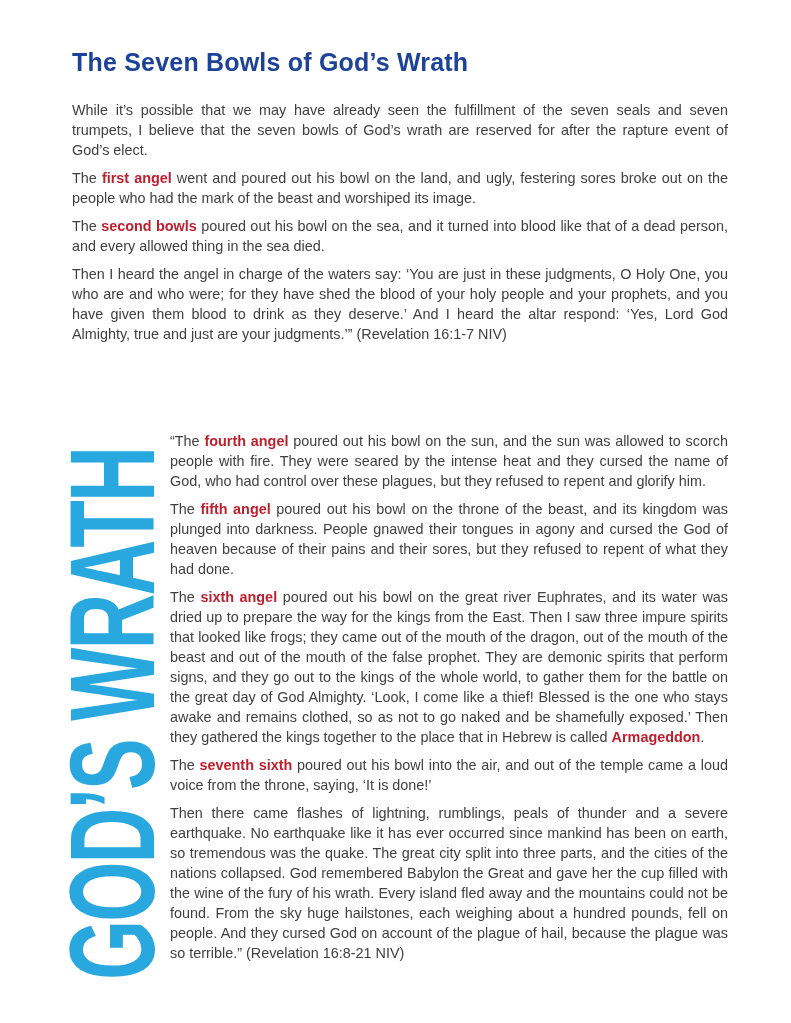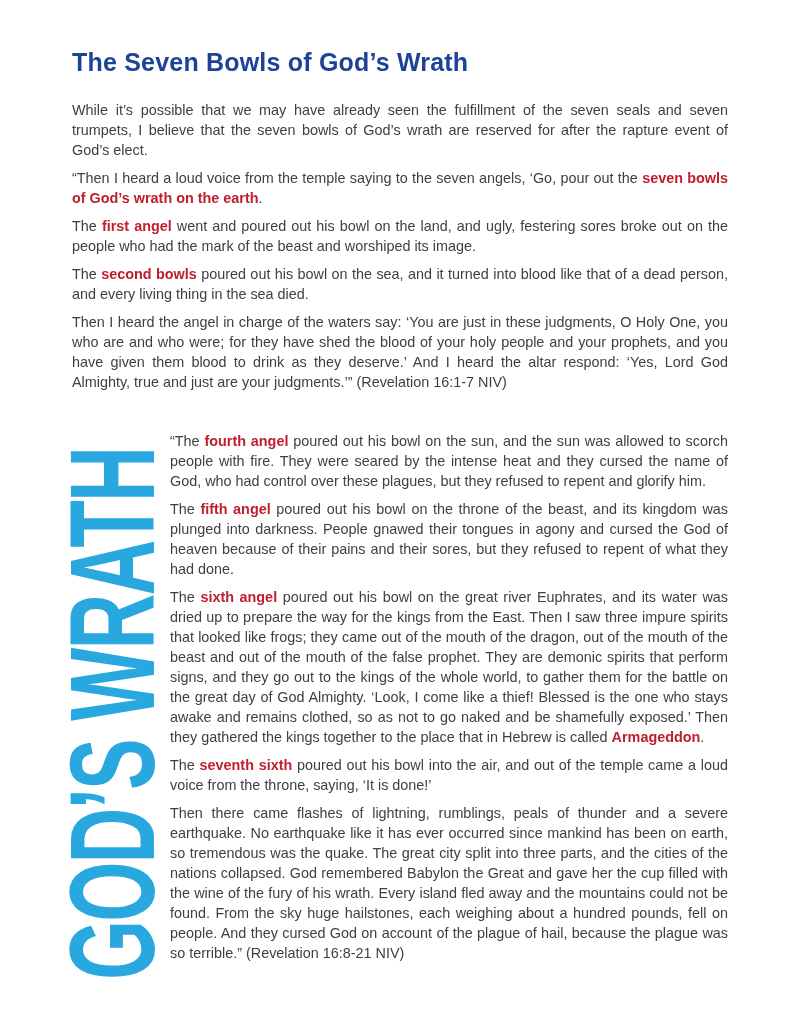--- a/index.html
+++ b/index.html
@@ -80,23 +80,22 @@
 </style>
 </head>
 <body>
 
 <div class="page">
 
   <h1 class="title">The Seven Bowls of God’s Wrath</h1>
 
   <div class="text-column intro-section">
       <p class="para"><span>While it’s possible that we may have already seen the fulfillment of the seven seals and seven trumpets, I believe that the seven bowls of God’s wrath are reserved for after the rapture event of God’s elect.</span></p>
-      <p class="para"><span>“Then I heard a loud voice from the temple saying to the seven angels, ‘Go, pour out the </span><span class="em-red">seven bowls of God’s wrath on the earth</span><span>.</span></p>
       <p class="para"><span>The </span><span class="em-red">first angel</span><span> went and poured out his bowl on the land, and ugly, festering sores broke out on the people who had the mark of the beast and worshiped its image.</span></p>
-      <p class="para"><span>The </span><span class="em-red">second bowls</span><span> poured out his bowl on the sea, and it turned into blood like that of a dead person, and every living thing in the sea died.</span></p>
+      <p class="para"><span>The </span><span class="em-red">second bowls</span><span> poured out his bowl on the sea, and it turned into blood like that of a dead person, and every allowed thing in the sea died.</span></p>
       <p class="para"><span>Then I heard the angel in charge of the waters say: ‘You are just in these judgments, O Holy One, you who are and who were; for they have shed the blood of your holy people and your prophets, and you have given them blood to drink as they deserve.’ And I heard the altar respond: ‘Yes, Lord God Almighty, true and just are your judgments.’” (Revelation 16:1-7 NIV)</span></p>
     </div>
 
   <div class="banner">
     <span class="banner-text">GOD’S WRATH</span>
   </div>
 
   <div class="text-column quote-section">
       <p class="para"><span>“The </span><span class="em-red">fourth angel</span><span> poured out his bowl on the sun, and the sun was allowed to scorch people with fire. They were seared by the intense heat and they cursed the name of God, who had control over these plagues, but they refused to repent and glorify him.</span></p>
       <p class="para"><span>The </span><span class="em-red">fifth angel</span><span> poured out his bowl on the throne of the beast, and its kingdom was plunged into darkness. People gnawed their tongues in agony and cursed the God of heaven because of their pains and their sores, but they refused to repent of what they had done.</span></p>

